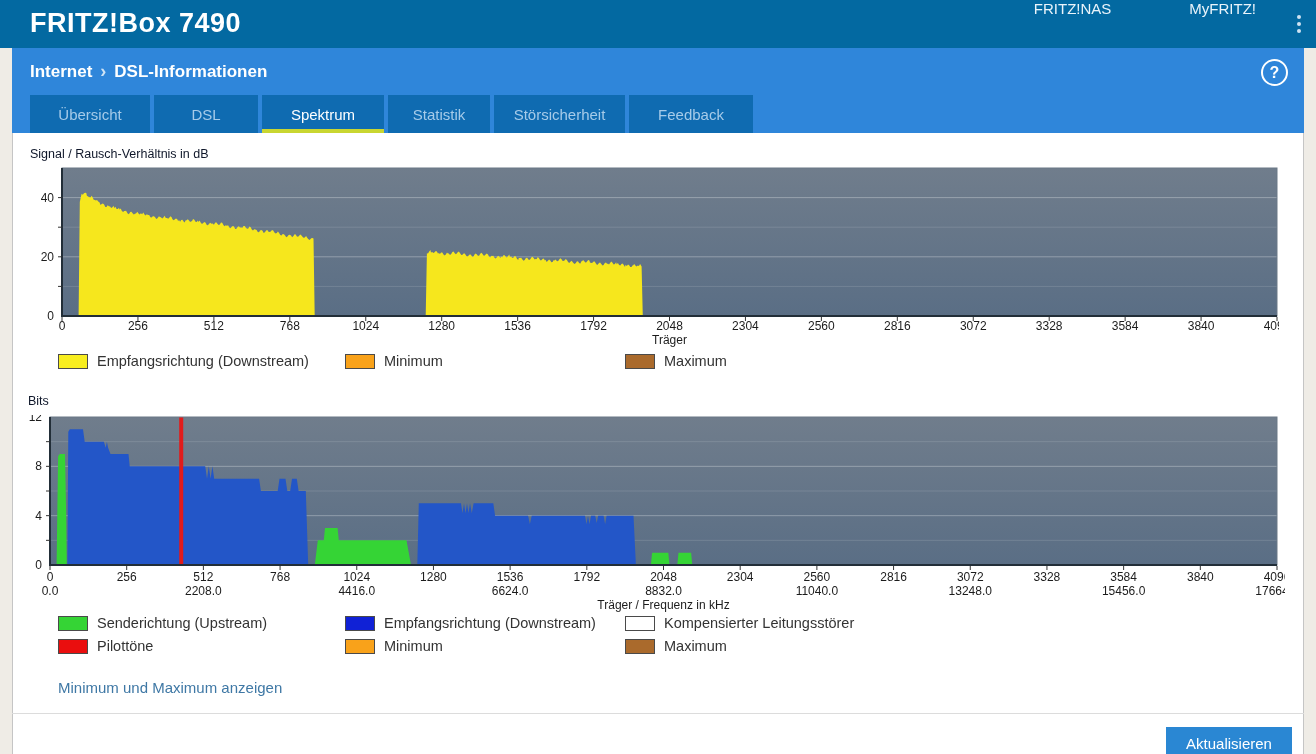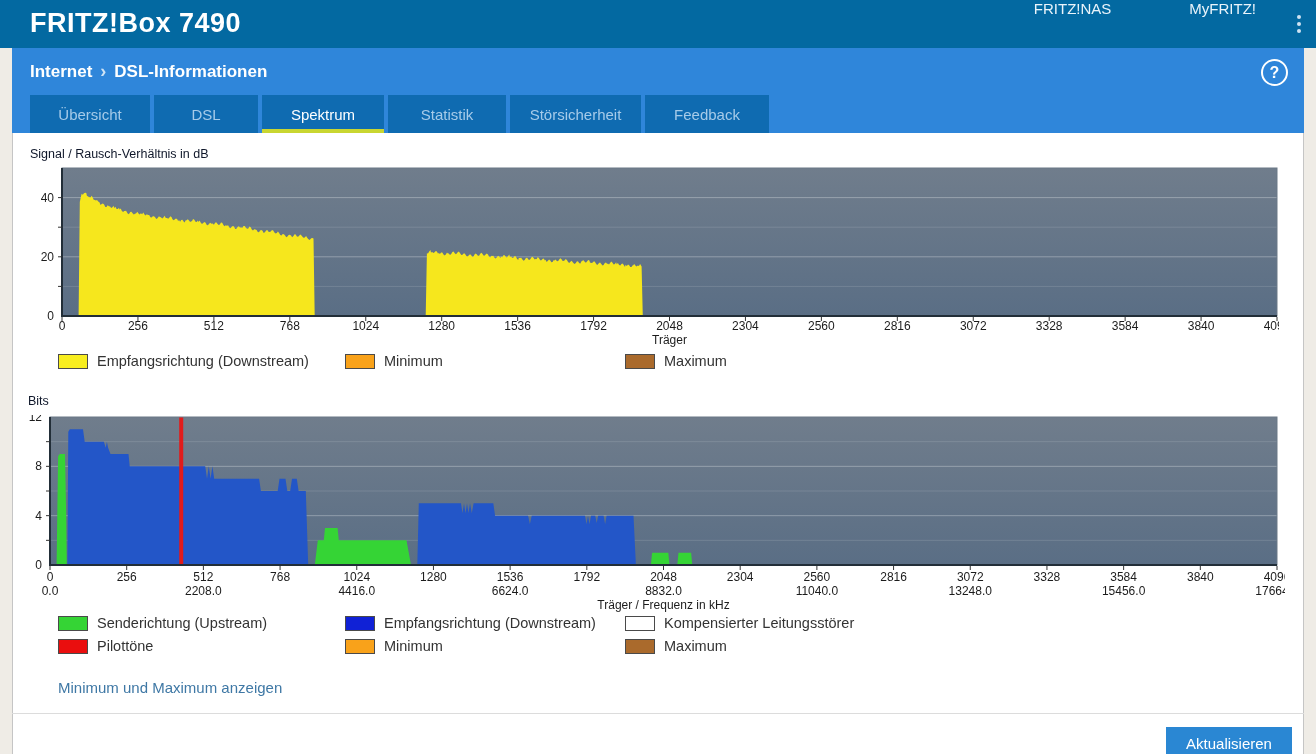--- a/index.html
+++ b/index.html
@@ -70,21 +70,21 @@
   <div class="breadcrumb">
     <span class="crumb">Internet</span>
     <span class="crumb-sep">›</span>
     <span>DSL-Informationen</span>
   </div>
   <div class="help">?</div>
   <div class="tabs">
     <div class="tab" style="width:120px">Übersicht</div>
     <div class="tab" style="width:104px">DSL</div>
     <div class="tab active" style="width:122px">Spektrum</div>
-    <div class="tab" style="width:118px">Statistik</div>
+    <div class="tab" style="width:102px">Statistik</div>
     <div class="tab" style="width:131px">Störsicherheit</div>
     <div class="tab" style="width:124px">Feedback</div>
   </div>
 </div>
 
 <div class="card"></div>
 
 <div class="chart-title">Signal / Rausch-Verhältnis in dB</div>
 <svg id="svg1" width="1262" height="174" viewBox="0 0 1262 174">
     <defs>

